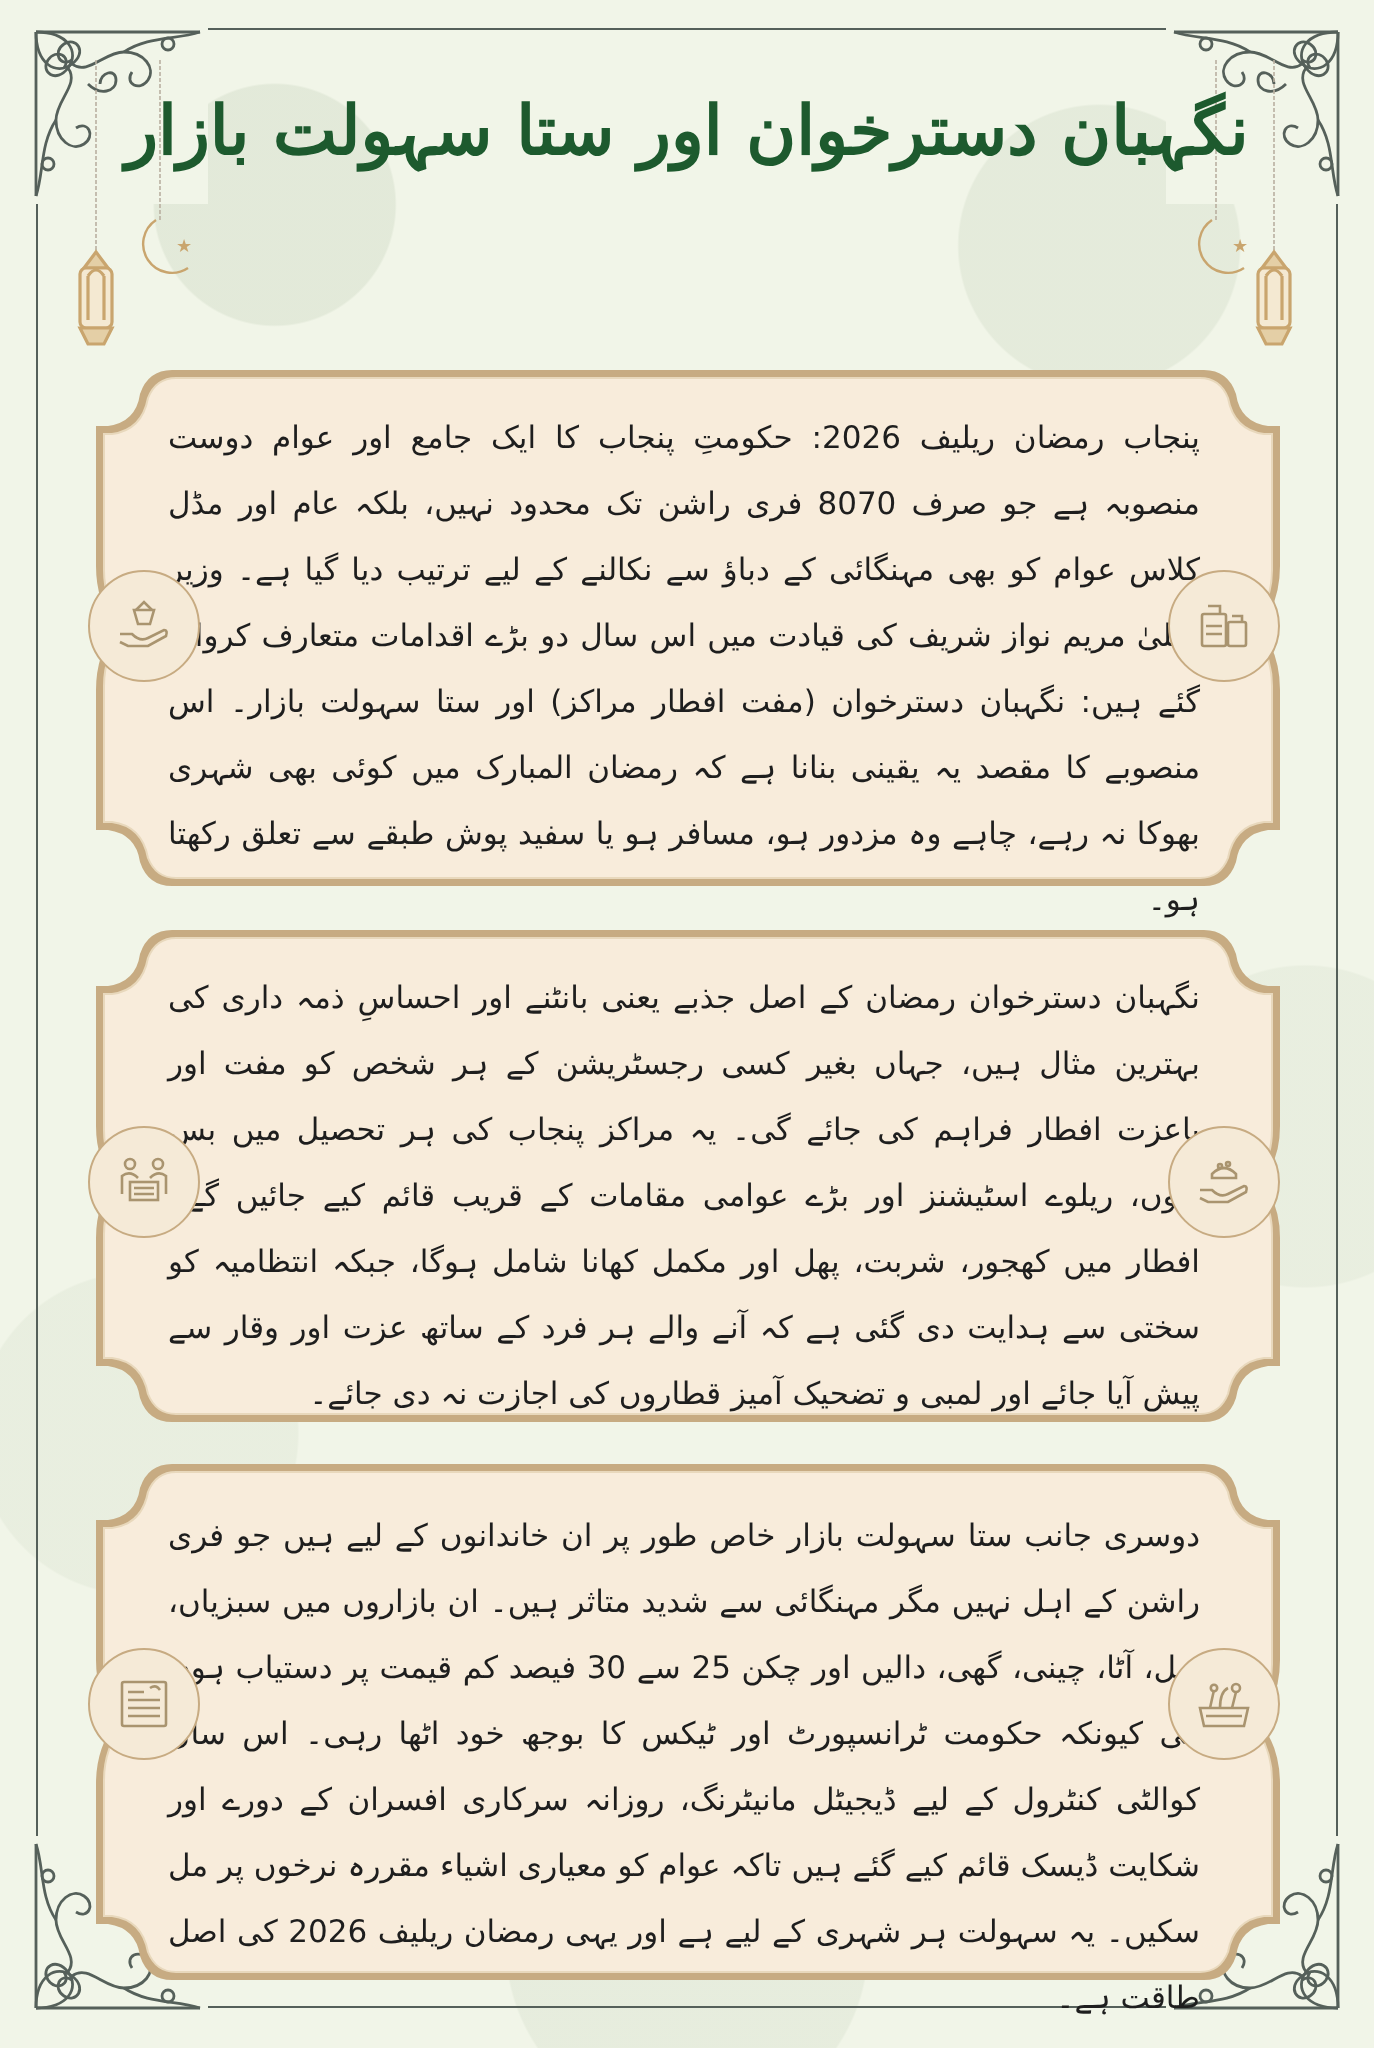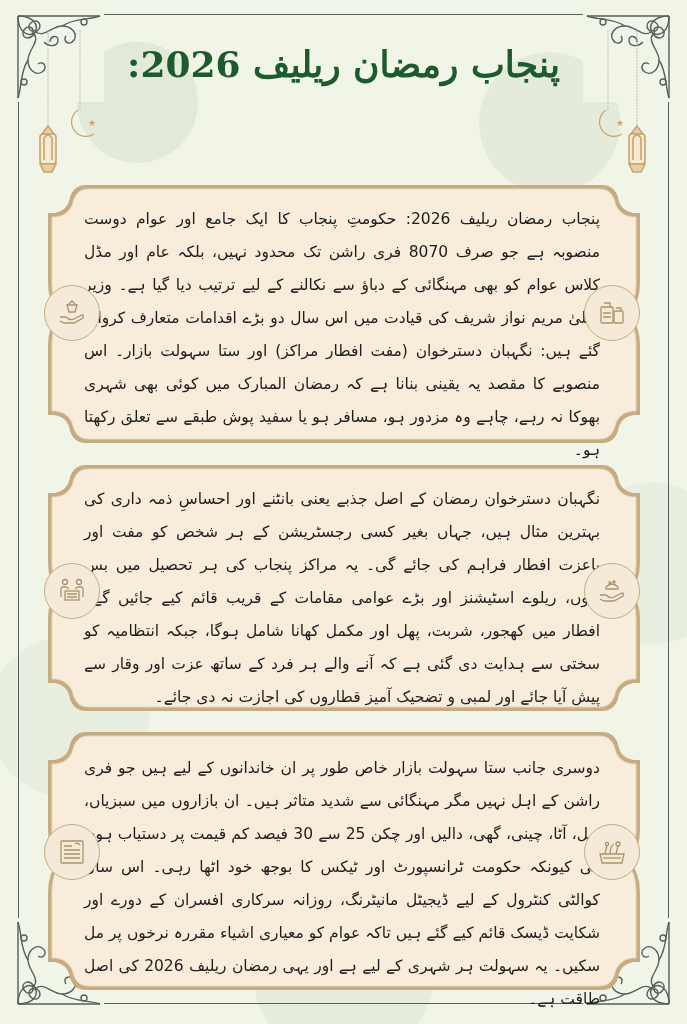--- a/index.html
+++ b/index.html
@@ -161,21 +161,21 @@
   <line x1="12" y1="0" x2="12" y2="96" stroke="#b9b0a0" stroke-width="0.8" stroke-dasharray="2 1"></line>
   <g fill="none" stroke="#c9a56e" stroke-width="1.6">
     <path d="M12 96 L6 104 L18 104 Z" fill="#e4cfa6"></path>
     <rect x="4" y="104" width="16" height="30" rx="3" fill="#f4e9d2"></rect>
     <path d="M8 108 L8 130 M16 108 L16 130 M8 108 Q12 102 16 108"></path>
     <path d="M4 134 L20 134 L16 142 L8 142 Z" fill="#e4cfa6"></path>
   </g>
 </svg>
 
 <div class="header">
-  <div class="title-line1">پنجاب رمضان ریلیف 2026:</div>
+  <div class="title-line2">نگہبان دسترخوان اور ستا سہولت بازار</div>
 </div>
 
 <div class="card" style="top:183px; height:262px;">
   <svg class="shape" viewBox="0 0 596 262" preserveAspectRatio="none">
     <path d="M40 2 L556 2 Q568 2 572 14 Q574 28 588 30 L594 30 L594 100 Q594 118 584 131 Q594 144 594 162 L594 232 L588 232 Q574 234 572 248 Q568 260 556 260 L40 260 Q28 260 24 248 Q22 234 8 232 L2 232 L2 162 Q2 144 12 131 Q2 118 2 100 L2 30 L8 30 Q22 28 24 14 Q28 2 40 2 Z" fill="#c7ab82"></path>
     <path d="M42 6 L554 6 Q564 6 568 16 Q571 32 586 34 L590 34 L590 102 Q590 118 580 131 Q590 144 590 160 L590 228 L586 228 Q571 230 568 246 Q564 256 554 256 L42 256 Q32 256 28 246 Q25 230 10 228 L6 228 L6 160 Q6 144 16 131 Q6 118 6 102 L6 34 L10 34 Q25 32 28 16 Q32 6 42 6 Z" fill="#f8ecdb" stroke="#e8d8bc" stroke-width="1"></path>
   </svg>
   <div class="card-text" style="padding-top:20px;">پنجاب رمضان ریلیف 2026: حکومتِ پنجاب کا ایک جامع اور عوام دوست منصوبہ ہے جو صرف 8070 فری راشن تک محدود نہیں، بلکہ عام اور مڈل کلاس عوام کو بھی مہنگائی کے دباؤ سے نکالنے کے لیے ترتیب دیا گیا ہے۔ وزیرِ اعلیٰ مریم نواز شریف کی قیادت میں اس سال دو بڑے اقدامات متعارف کروائے گئے ہیں: نگہبان دسترخوان (مفت افطار مراکز) اور ستا سہولت بازار۔ اس منصوبے کا مقصد یہ یقینی بنانا ہے کہ رمضان المبارک میں کوئی بھی شہری بھوکا نہ رہے، چاہے وہ مزدور ہو، مسافر ہو یا سفید پوش طبقے سے تعلق رکھتا ہو۔</div>
   <div class="badge" style="left:-2px; top:102px;">
     <svg viewBox="0 0 32 32" fill="none" stroke="#a9946f" stroke-width="1.3">

